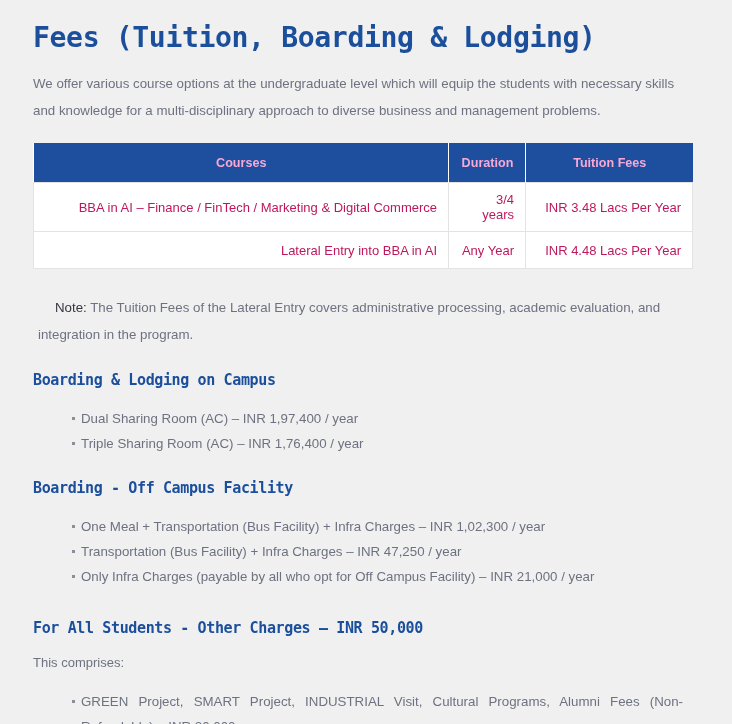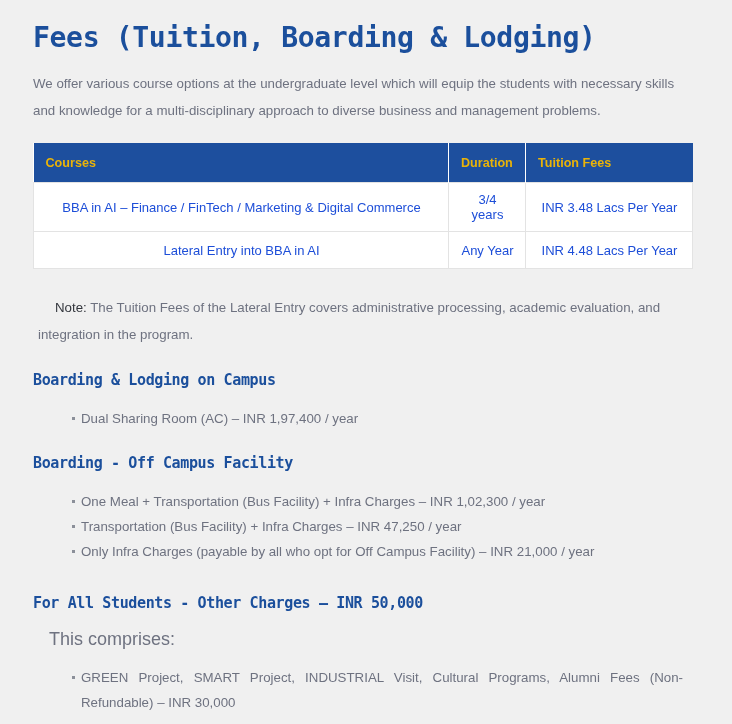--- a/index.html
+++ b/index.html
@@ -62,52 +62,52 @@
     margin: 0;
     padding-left: 5px;
     max-width: 660px;
   }
   p.note .note-label {
     color: #33363d;
     font-weight: normal;
     margin-left: 17px;
   }
   p.comprises {
-    font-size: 18px;
+    font-size: 13px;
     line-height: 20px;
     color: #6e7280;
-    margin: 16px;
+    margin: 0;
   }
 
   
   table.fees-table {
     border-collapse: collapse;
     width: 659px;
     margin: 19px 0 0 0;
     table-layout: fixed;
     background: #ffffff;
   }
   table.fees-table thead th {
     background: #1d4f9e;
-    color: #eab308;
+    color: #f9a8d4;
     font-size: 12.6px;
     font-weight: bold;
-    text-align: left;
+    text-align: center;
     padding: 11px 11px 11px 12px;
     border-right: 1px solid #ffffff;
     height: 17px;
     vertical-align: middle;
   }
   table.fees-table thead th:last-child {
     border-right: none;
   }
   table.fees-table tbody td {
     font-size: 13px;
-    color: #1d4ed8;
-    text-align: center;
+    color: #be185d;
+    text-align: right;
     padding: 9px 11px 9px 12px;
     border: 1px solid #e3e3e3;
     border-top: none;
     height: 18px;
     vertical-align: middle;
     background: #ffffff;
   }
   table.fees-table tbody tr:first-child td {
     border-top: 1px solid #e3e3e3;
   }
@@ -192,20 +192,21 @@
     </table>
 
     <div class="note-wrap">
       <p class="note"><span class="note-label">Note:</span><span> The Tuition Fees of the Lateral Entry covers administrative processing, academic evaluation, and integration in the program.</span></p>
     </div>
 
     <div class="block-campus">
       <h2 class="display section-title">Boarding &amp; Lodging on Campus</h2>
       <ul class="bullets list-campus">
         <li>Dual Sharing Room (AC) – INR 1,97,400 / year</li>
+        <li>Triple Sharing Room (AC) – INR 1,76,400 / year</li>
       </ul>
     </div>
 
     <div class="block-offcampus">
       <h2 class="display section-title">Boarding - Off Campus Facility</h2>
       <ul class="bullets list-offcampus">
         <li>One Meal + Transportation (Bus Facility) + Infra Charges – INR 1,02,300 / year</li>
         <li>Transportation (Bus Facility) + Infra Charges – INR 47,250 / year</li>
         <li>Only Infra Charges (payable by all who opt for Off Campus Facility) – INR 21,000 / year</li>
       </ul>

